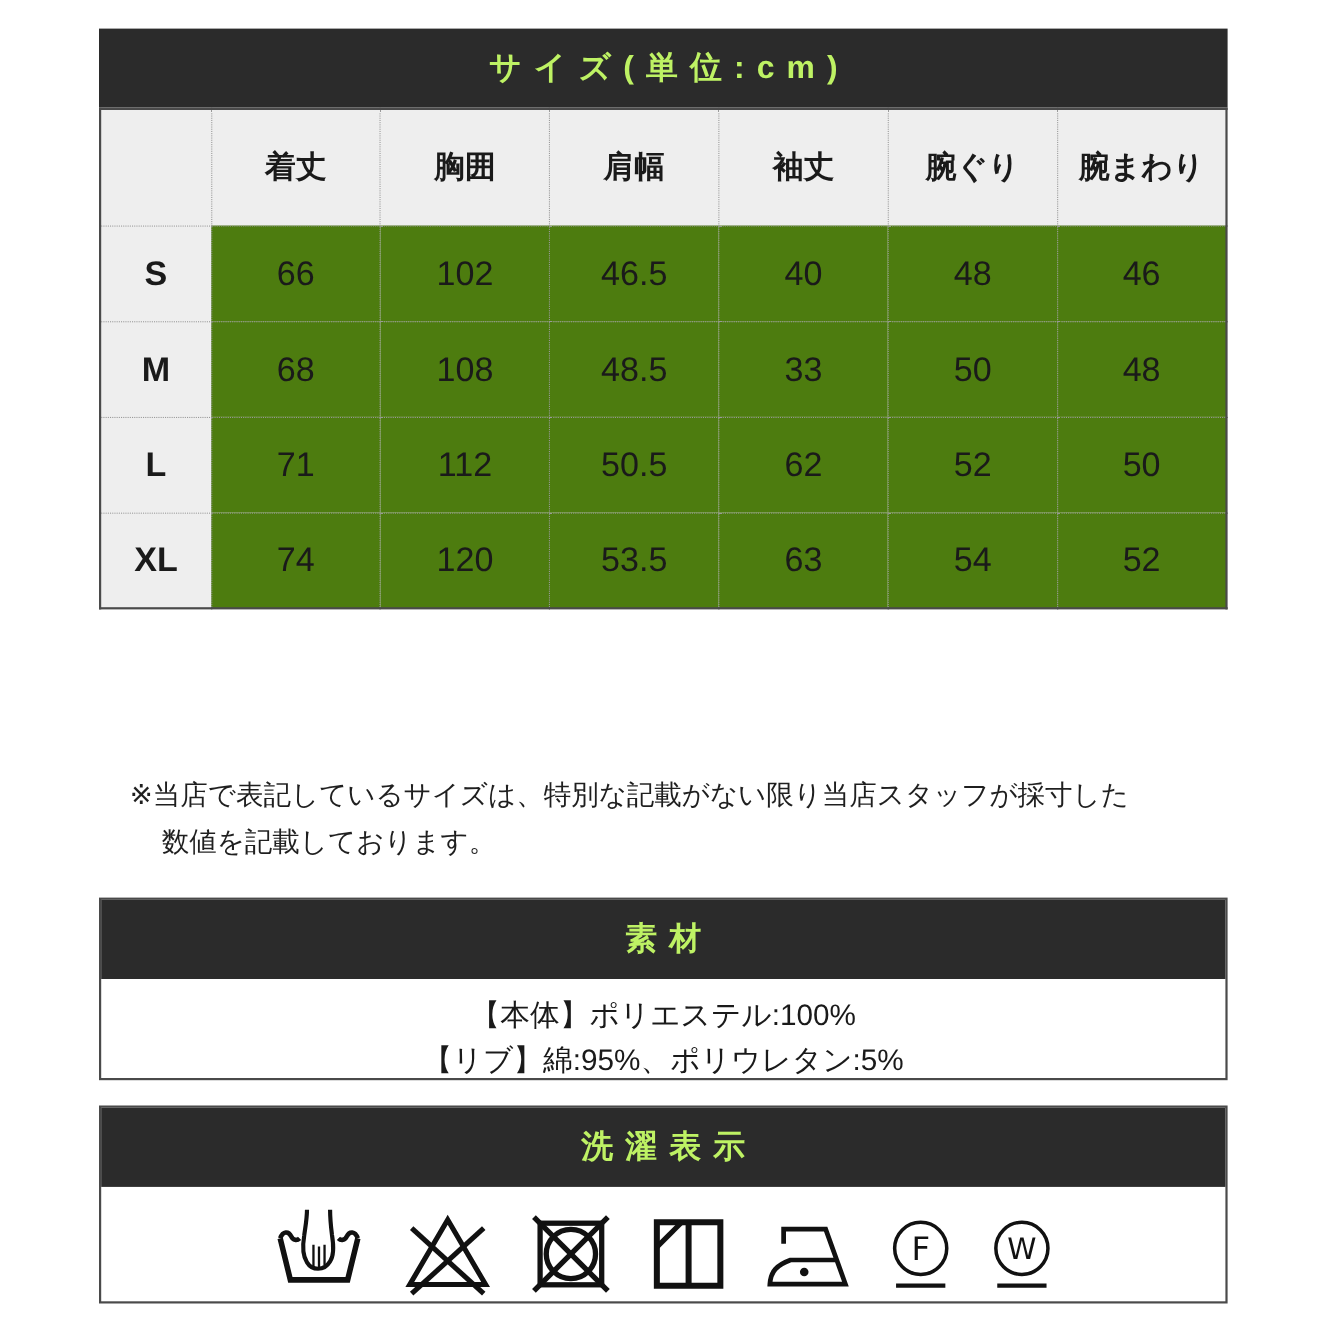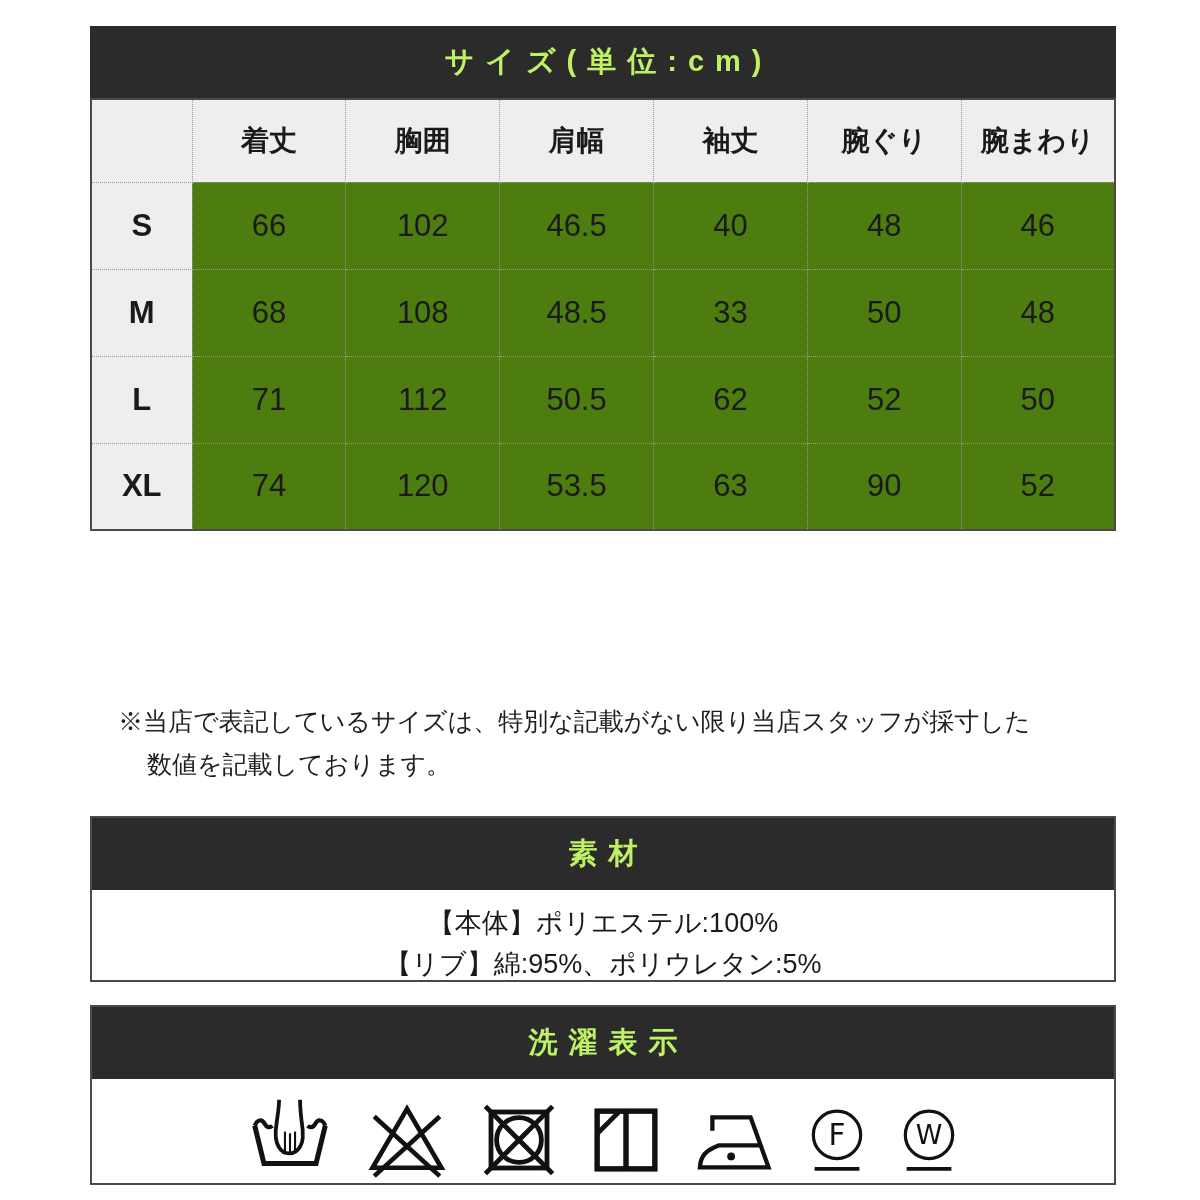--- a/index.html
+++ b/index.html
@@ -10,31 +10,31 @@
   
   .band{height:72px;background:#2b2b2b;color:#bef264;display:flex;align-items:center;
         justify-content:center;font-weight:bold;font-size:29px;letter-spacing:11px;text-indent:11px;}
 
   
   .tablewrap{top:26px;}
   table.size{width:1026px;border-collapse:collapse;table-layout:fixed;
              border:2px solid #4a4a4a;background:#fff;}
   table.size col.c0{width:101px;}
   table.size th,table.size td{border:1px dotted #999;text-align:center;vertical-align:middle;padding:0;}
-  tr.hrow{height:83px;}
+  tr.hrow{height:106px;}
   tr.drow{height:87px;}
   tr.hrow th{background:#eeeeee;font-size:28px;font-weight:bold;}
   td.sizecell{background:#eeeeee;font-size:31px;font-weight:bold;}
   td.val{font-size:31px;font-weight:normal;background:#4d7c0f;}
 
   
   .note{position:absolute;left:118px;width:940px;font-size:25px;line-height:43px;color:#1f1f1f;}
   .note .ind{margin-left:29px;}
   .note1{top:545px;}
-  .note2{top:702px;font-family:Liberation Mono, monospace;}
+  .note2{top:702px;}
 
   
   .box{border:2px solid #4a4a4a;}
   .material{top:816px;height:166px;}
   .material .boxbody{height:108px;display:flex;flex-direction:column;align-items:center;
                      justify-content:center;font-size:27px;line-height:41px;}
   .laundry{top:1005px;height:180px;}
   .iconrow{height:122px;display:flex;align-items:center;justify-content:center;gap:28px;}
   .icn{display:block;}
 </style>
@@ -91,21 +91,21 @@
         <td class="val">62</td>
         <td class="val">52</td>
         <td class="val">50</td>
       </tr>
       <tr class="drow">
         <td class="sizecell">XL</td>
         <td class="val">74</td>
         <td class="val">120</td>
         <td class="val">53.5</td>
         <td class="val">63</td>
-        <td class="val">90</td>
+        <td class="val">54</td>
         <td class="val">52</td>
       </tr>
       </tbody>
     </table>
   </section>
 
   <div class="note note2">
     <div>※当店で表記しているサイズは、特別な記載がない限り当店スタッフが採寸した</div>
     <div class="ind">数値を記載しております。</div>
   </div>

